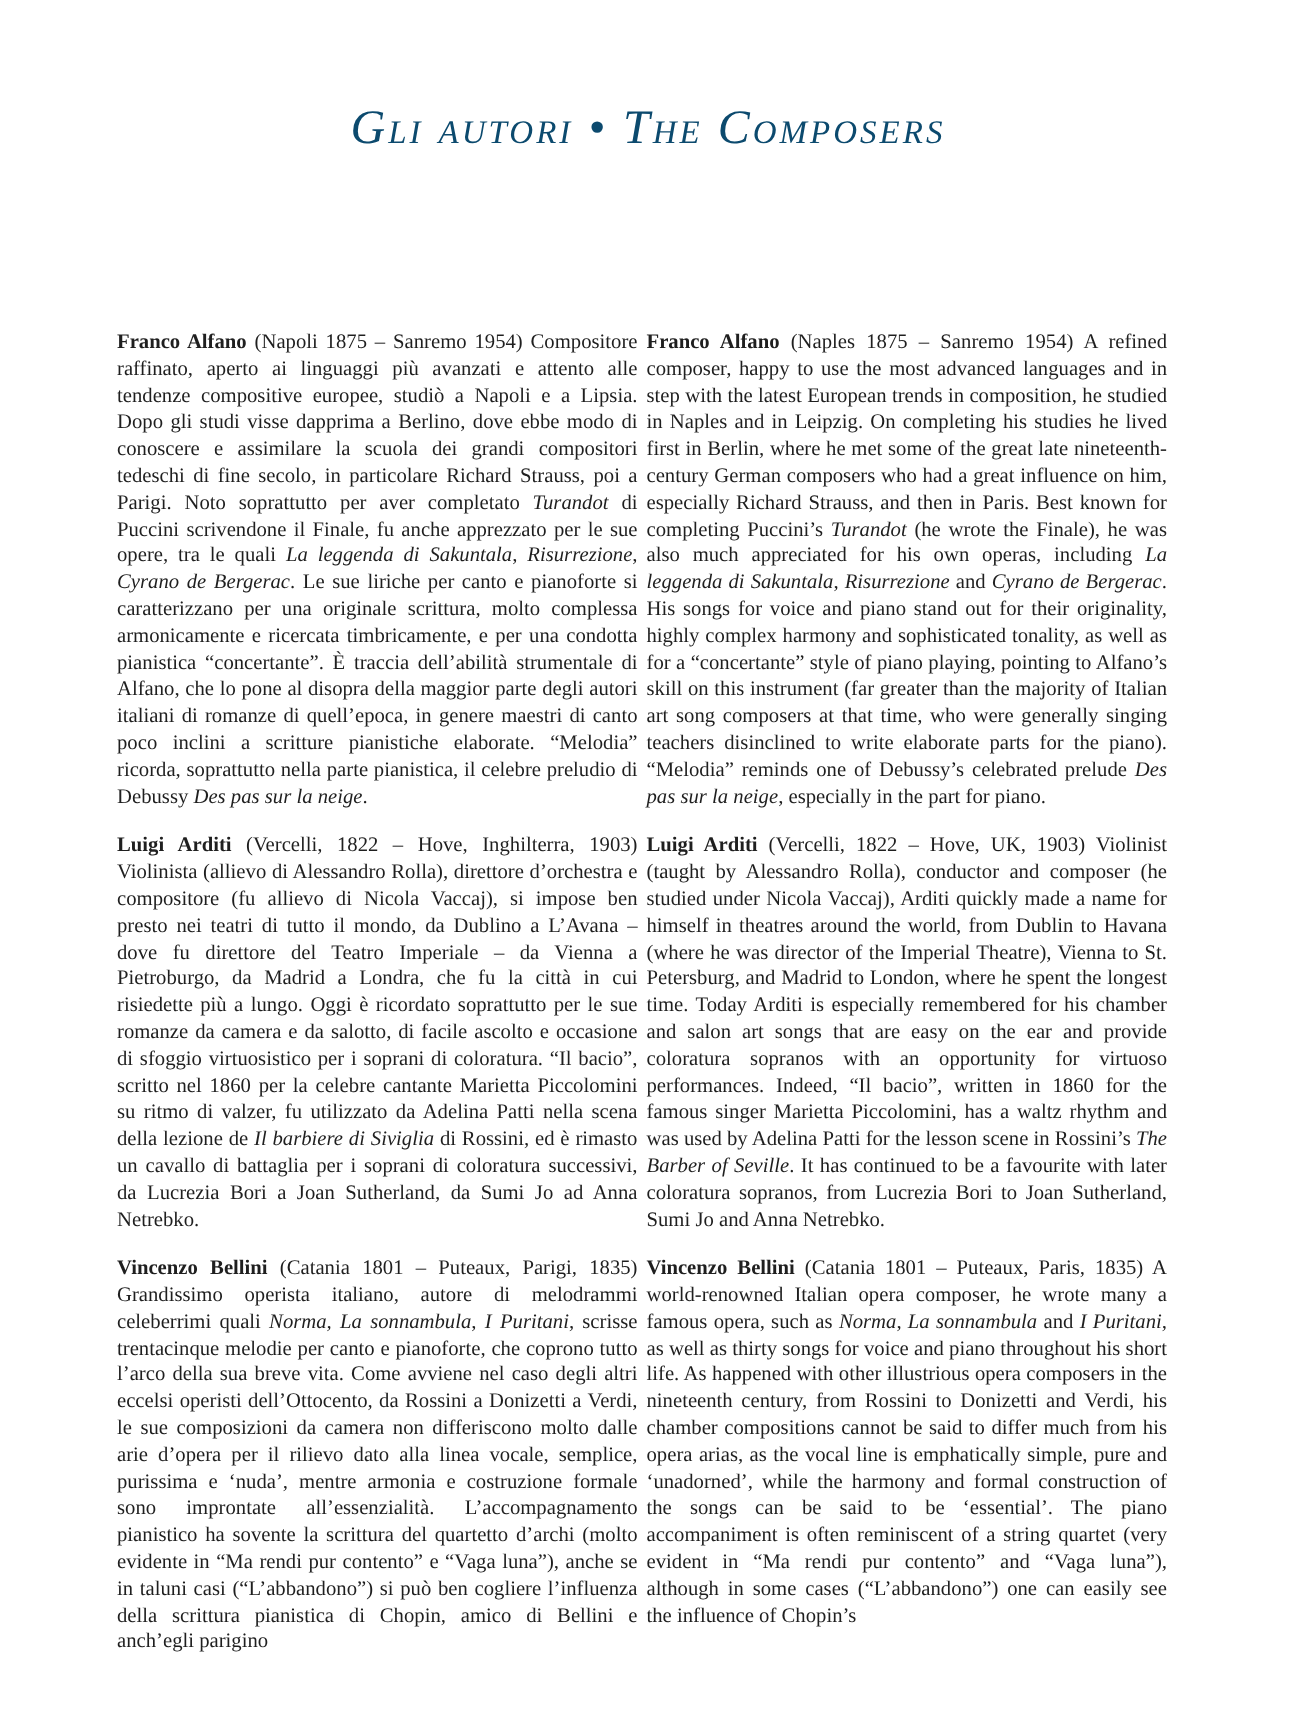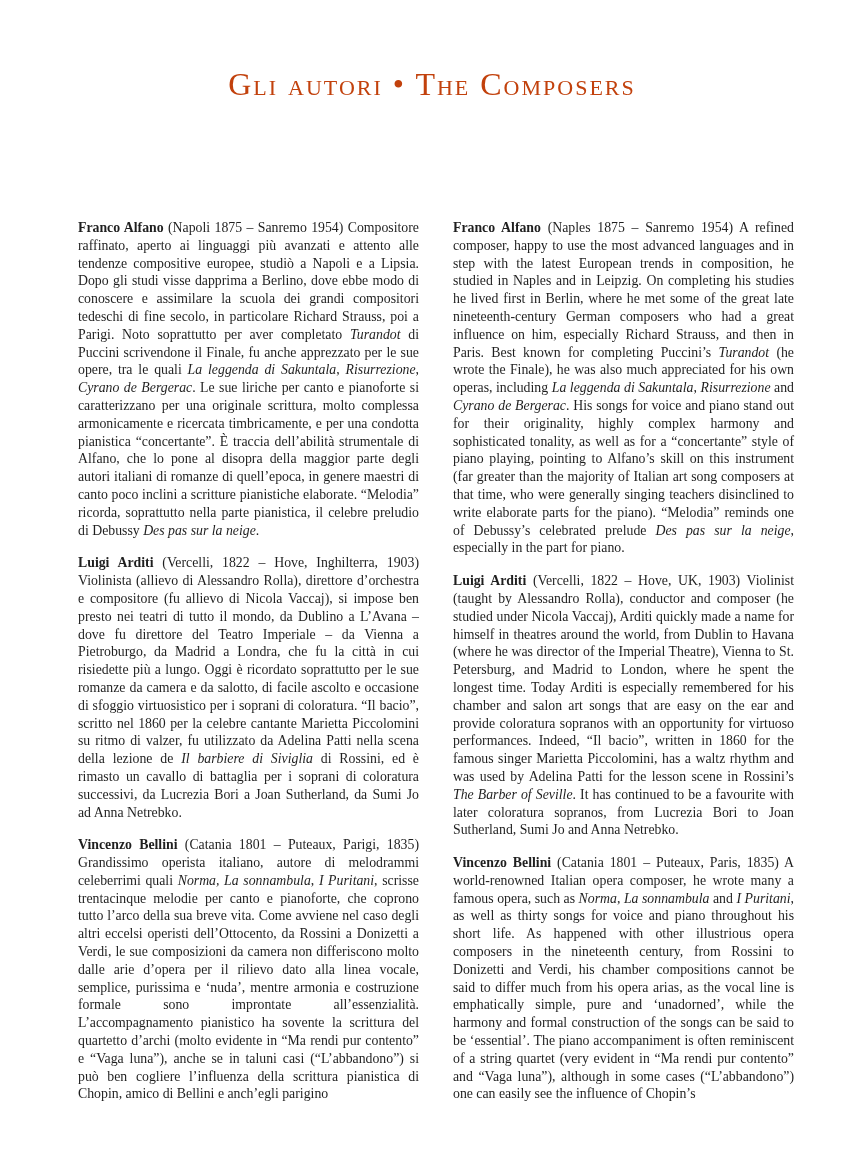--- a/index.html
+++ b/index.html
@@ -21,29 +21,30 @@
     position: absolute;
     top: 66px;
     left: 0;
     width: 100%;
     margin: 0;
     text-align: center;
     font-variant: small-caps;
     font-weight: normal;
     font-size: 32px;
     letter-spacing: 2px;
-    color: #c2410c;
+    color: #0c4a6e;
+    font-style: italic;
   }
   .columns {
     position: absolute;
     top: 219px;
     left: 78px;
     width: 716px;
     display: flex;
-    gap: 34px;
+    gap: 6px;
   }
   .col {
     width: 347px;
     text-align: justify;
     font-size: 13.8px;
     line-height: 17.8px;
     hyphens: none;
   }
   .col p.bio {
     margin: 0 0 15px 0;

